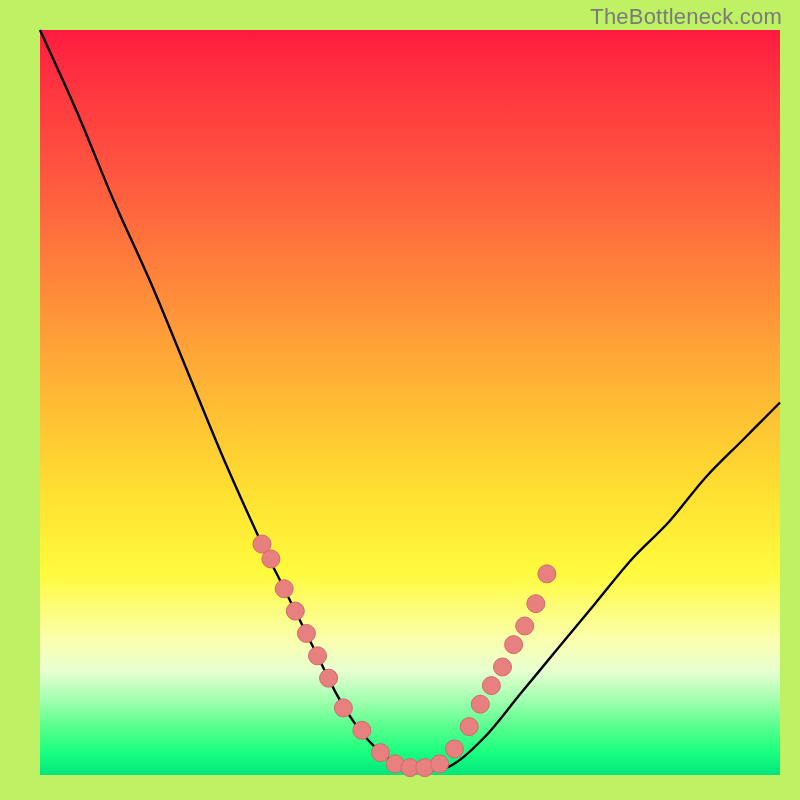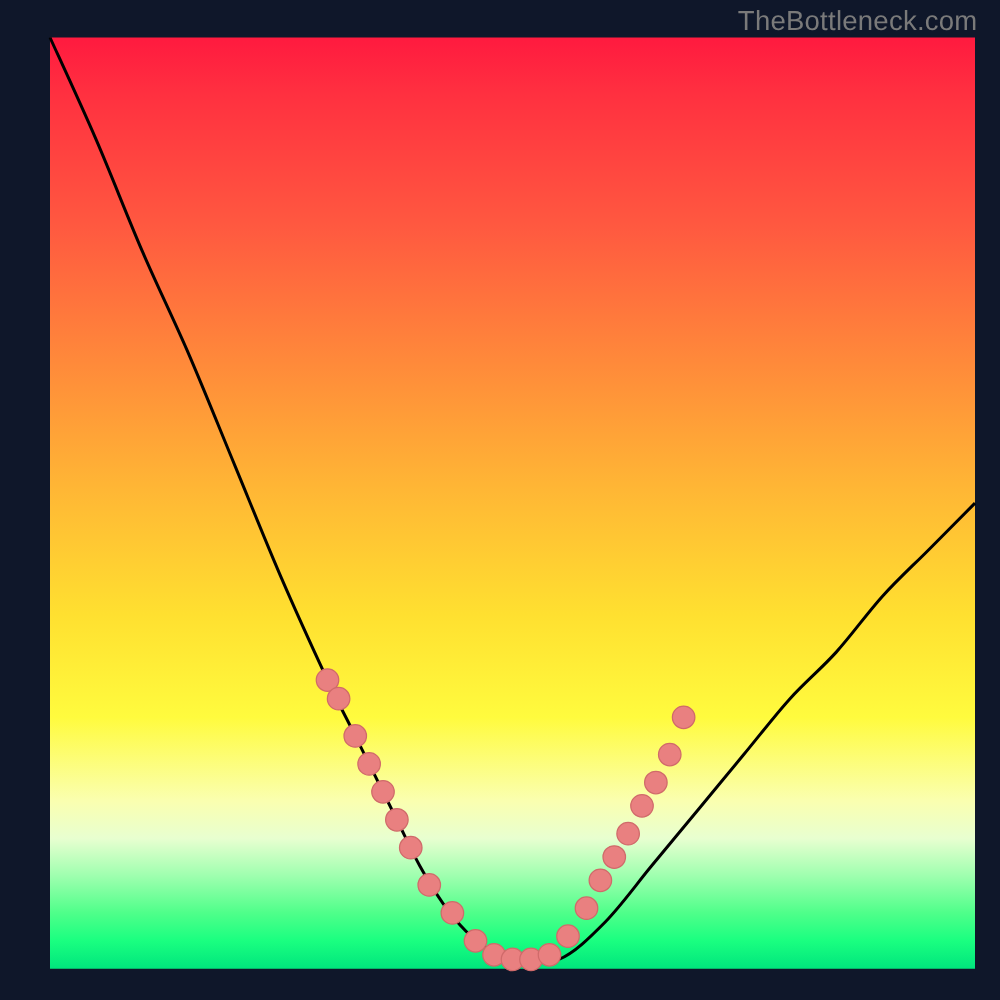--- a/index.html
+++ b/index.html
@@ -8,21 +8,21 @@
     width: 800px;
     height: 800px;
     background: #000;
     overflow: hidden;
     font-family: Arial, Helvetica, sans-serif;
   }
   .frame {
     position: relative;
     width: 800px;
     height: 800px;
-    background: #0f172a;
+    background: #bef264;
   }
   .plot-area {
     position: absolute;
     left: 40px;
     top: 30px;
     width: 740px;
     height: 745px;
     box-sizing: border-box;
     background: linear-gradient(to bottom,
       #ff1a3f 0%,

